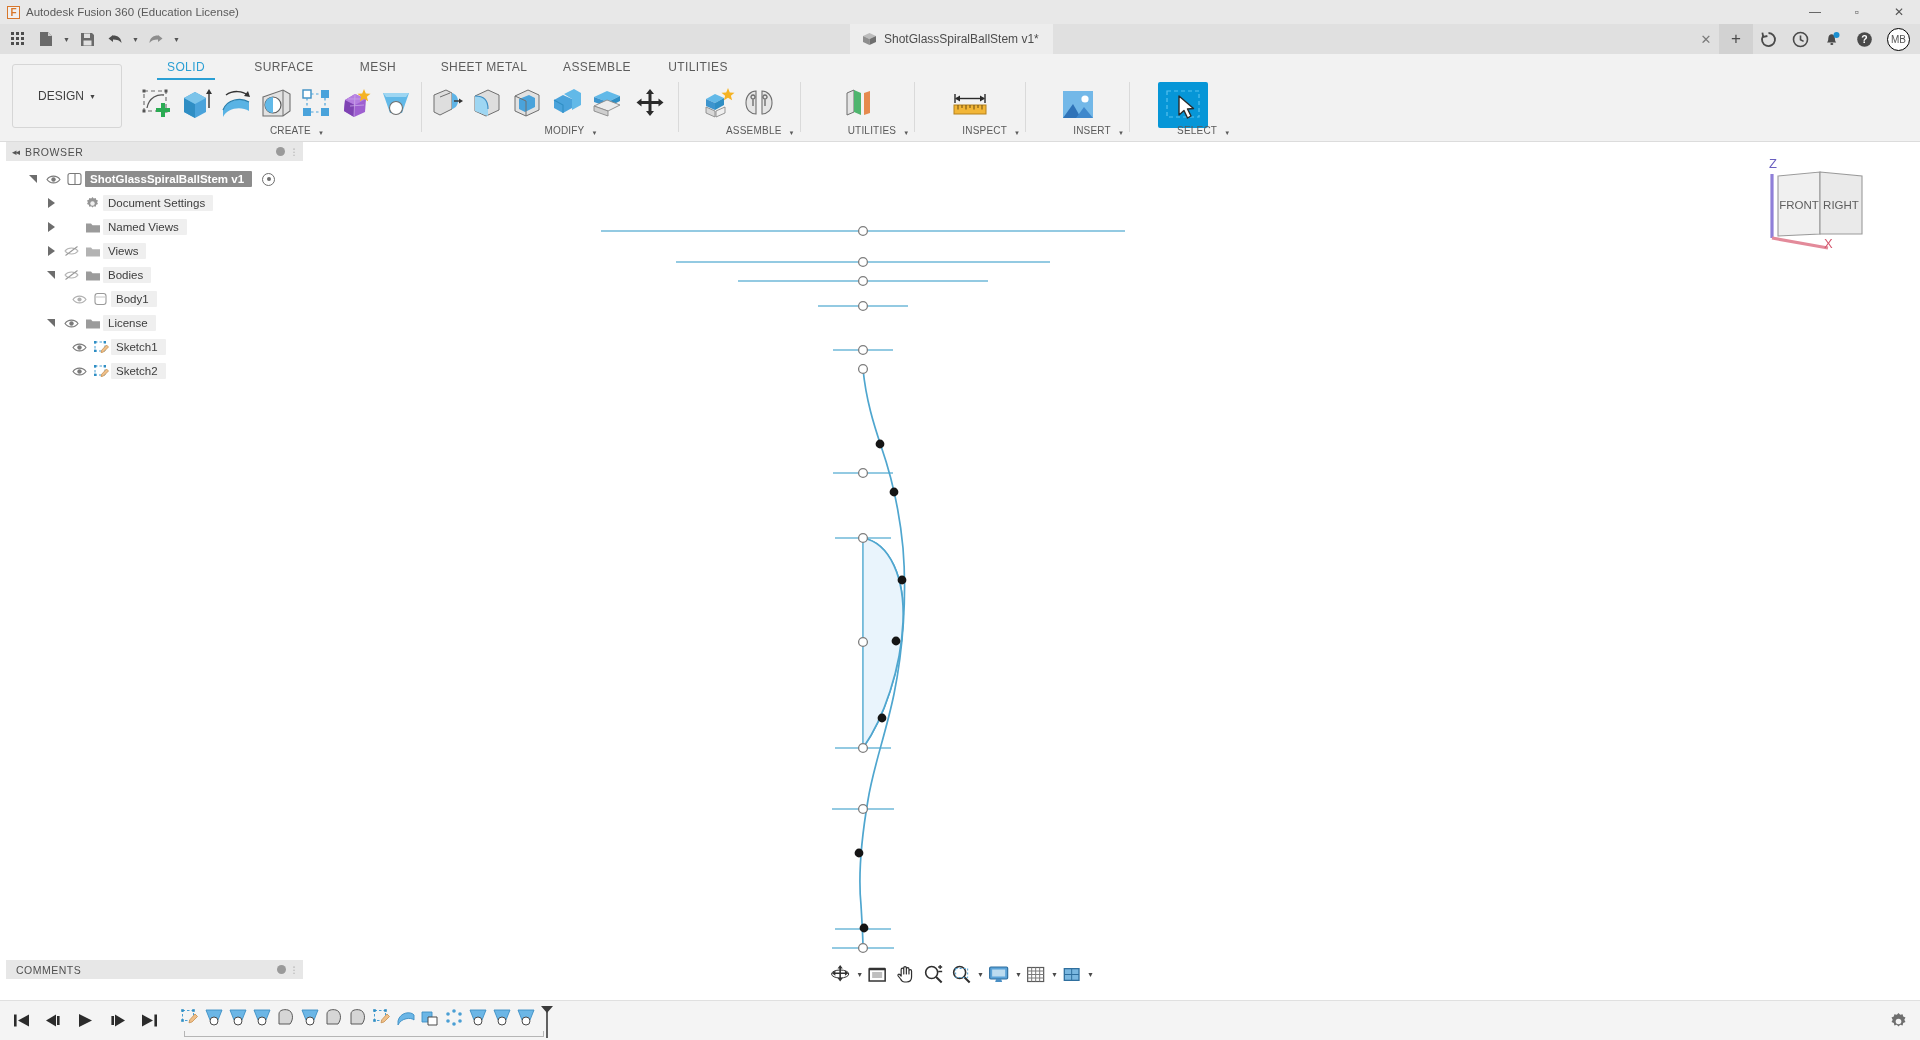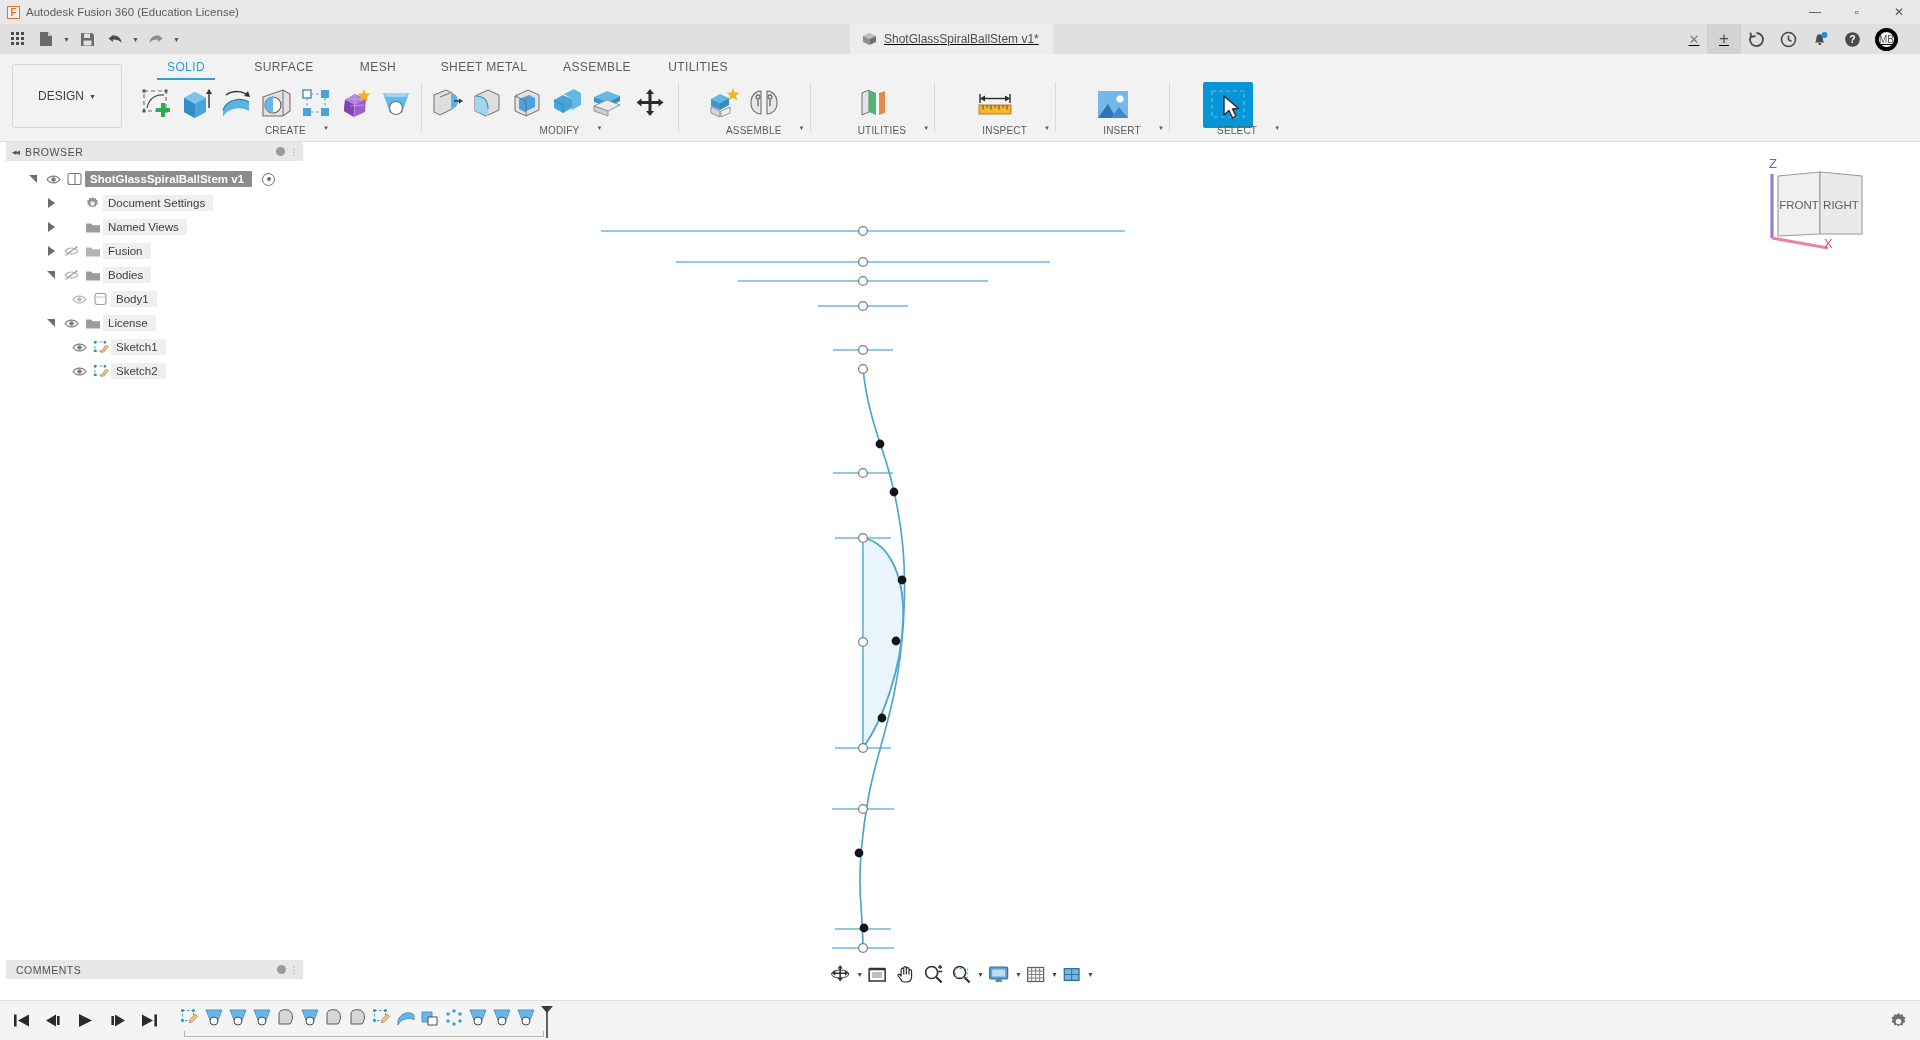--- a/index.html
+++ b/index.html
@@ -44,22 +44,22 @@
     background: #e0e0e0; width: 190px;
   }
   .qat-btn {
     width: 26px; height: 24px; display: flex; align-items: center; justify-content: center;
     color: #4d4d4d;
   }
   .qat-btn svg { display: block; }
   .qat-caret { width: 11px; height: 24px; display:flex; align-items:center; justify-content:center; color:#555; font-size:7px; }
 
   .doctabs {
-    position: absolute; left: 190px; top: 0; height: 30px; right: 12px;
-    display: flex; align-items: flex-start; text-decoration: underline;
+    position: absolute; left: 190px; top: 0; height: 30px; right: 0;
+    display: flex; align-items: flex-start;
   }
   .doctab {
     display: flex; align-items: center; gap: 7px;
     padding: 0 14px 0 12px; height: 30px;
     background: #ededed; margin-left: 660px;
     font-size: 12px; color: #4c4c4c;
   }
   .doctab .cubeicon { width: 15px; height: 14px; }
   .tabclose {
     width: 26px; height: 30px; display: flex; align-items: center; justify-content: center;
@@ -69,21 +69,21 @@
     width: 34px; height: 30px; display: flex; align-items: center; justify-content: center;
     background: #d2d2d2; color: #4b4b4b; font-size: 17px;
   }
   .tb-icons { display: flex; align-items: center; gap: 2px; padding-right: 10px; }
   .tb-icon {
     width: 30px; height: 30px; display: flex; align-items: center; justify-content: center;
     color: #4a4a4a;
   }
   .avatar {
     width: 23px; height: 23px; border-radius: 50%;
-    background: #fdfdfd; border: 4px solid #000000;
+    background: #fdfdfd; border: 1px solid #000000;
     display: flex; align-items: center; justify-content: center;
     font-size: 10px; color: #555; margin-left: 6px;
   }
 
   
   .ribbon {
     position: absolute; top: 54px; left: 0; width: 1920px; height: 88px;
     background: #f2f2f2; border-bottom: 1px solid #dcdcdc;
   }
   .design-box {
@@ -110,21 +110,21 @@
   }
 
   .panels {
     position: absolute; left: 136px; top: 28px; right: 0; height: 60px;
     display: flex; align-items: flex-start;
   }
   .panel { display: flex; flex-direction: column; align-items: center; height: 60px; }
   .panel-items { display: flex; align-items: flex-start; gap: 0; height: 42px; }
   .panel-label {
     font-size: 10px; color: #5a5a5a; letter-spacing: .2px;
-    display: flex; align-items: flex-start; gap: 17px; margin-top: 1px; margin-left: 42px;
+    display: flex; align-items: flex-end; gap: 7px; margin-top: 1px; margin-left: 42px;
   }
   .panel-label .car { font-size: 6px; }
   .divider { width: 1px; height: 50px; background: #dadada; margin: 0 5px; align-self: flex-start; }
   .tool {
     width: 40px; height: 42px;
     display: flex; align-items: center; justify-content: center;
   }
   .tool.wide { width: 46px; }
   .tool.big { width: 50px; height: 46px; }
   .tool.selected { background: #0696d7; border-radius: 2px; }
@@ -640,21 +640,21 @@
           <svg width="15" height="12" viewBox="0 0 15 12">
               <path d="M1 6 C4 2 11 2 14 6 C11 10 4 10 1 6Z" fill="none" stroke="#b4b4b4" stroke-width="1.1"></path>
               <path d="M1.5 10.5 L13.5 1.5" stroke="#9a9a9a" stroke-width="1.1"></path>
             </svg>
         </span>
         <span class="nodeicon">
           <svg width="16" height="13" viewBox="0 0 16 13">
               <path d="M1 2.5 h5 l1.5 1.8 h7.5 v7.2 h-14 z" fill="#b3b3b3"></path>
             </svg>
         </span>
-        <span class="label plain">Fusion</span>
+        <span class="label plain">Views</span>
       </div>
 
       <div class="row" style="padding-left:36px">
         <span class="expander">
             <span class="tri down"></span>
           </span>
         <span class="eye">
           <svg width="15" height="12" viewBox="0 0 15 12">
               <path d="M1 6 C4 2 11 2 14 6 C11 10 4 10 1 6Z" fill="none" stroke="#b4b4b4" stroke-width="1.1"></path>
               <path d="M1.5 10.5 L13.5 1.5" stroke="#9a9a9a" stroke-width="1.1"></path>

